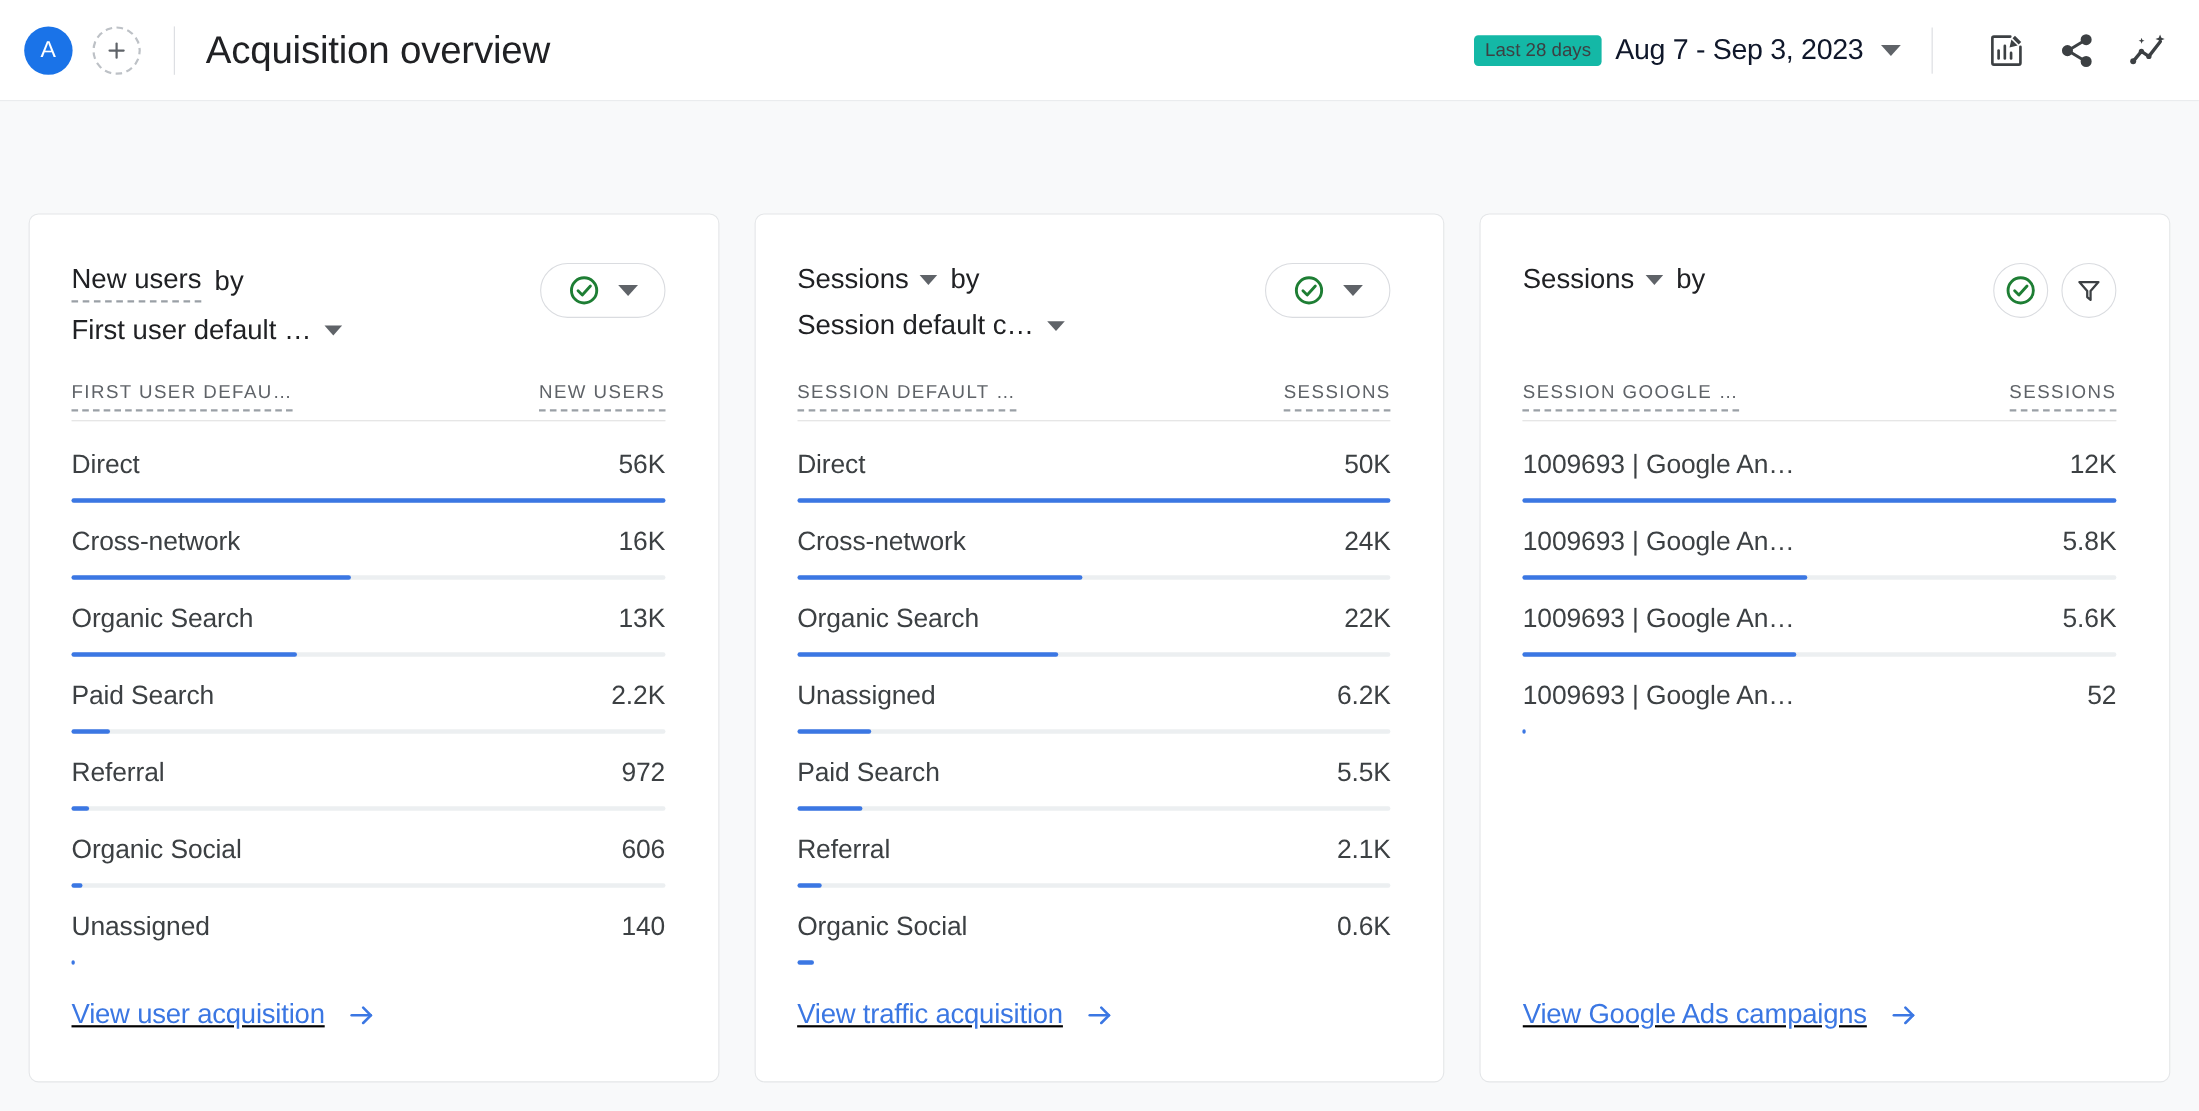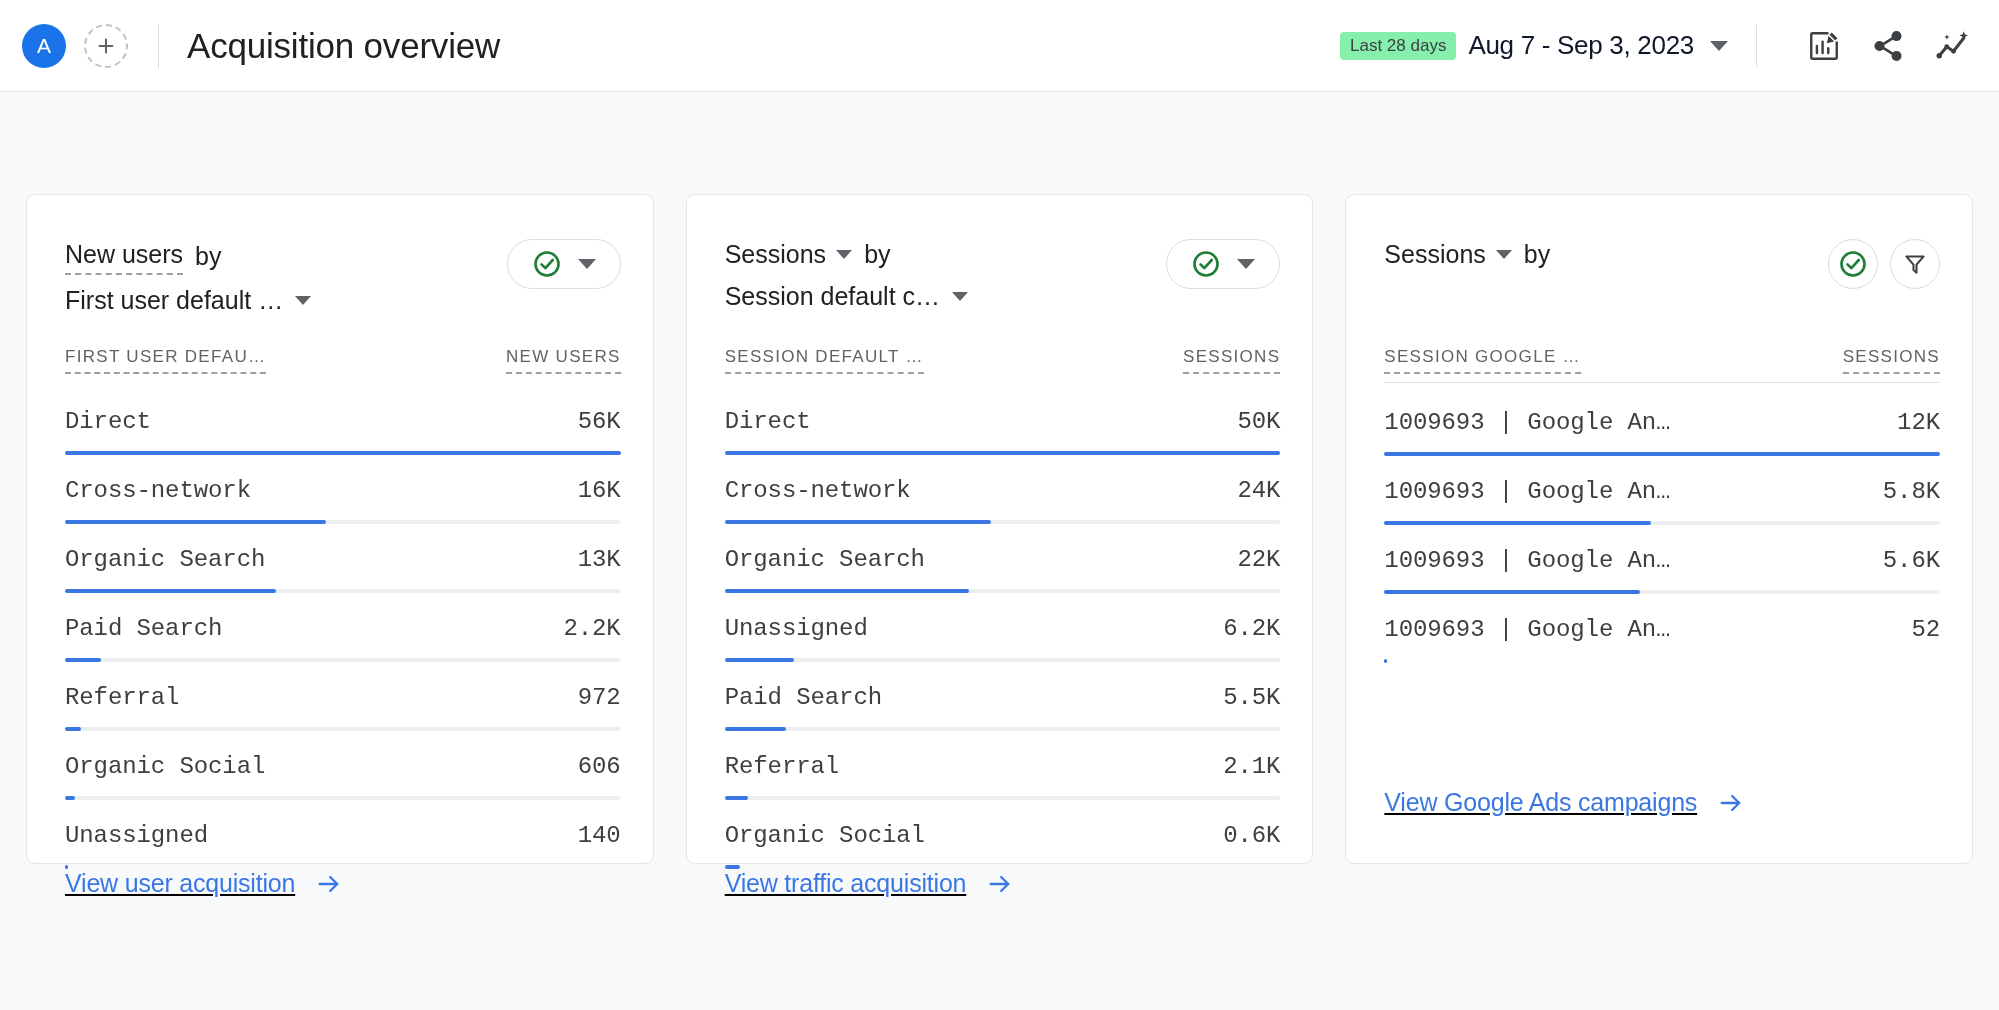--- a/index.html
+++ b/index.html
@@ -38,21 +38,21 @@
     margin: 0 28px 0 30px;
   }
   .page-title {
     font-size: 35px; color: #202124; font-weight: 400;
     letter-spacing: -0.2px; white-space: nowrap;
   }
   .header-right {
     margin-left: auto; display: flex; align-items: center;
   }
   .date-chip {
-    background: #86efac; color: #3c4043;
+    background: #14b8a6; color: #3c4043;
     font-size: 17px; padding: 4px 10px; border-radius: 4px;
     margin-right: 12px; white-space: nowrap;
   }
   .date-range {
     font-size: 26px; color: #0f172a; font-weight: 500;
     white-space: nowrap; letter-spacing: -0.3px;
   }
   .caret-down {
     width: 0; height: 0;
     border-left: 9px solid transparent;
@@ -72,22 +72,22 @@
   
   .main {
     padding: 102px 26px 0 26px;
     display: flex; gap: 32px;
   }
   .card {
     flex: 1 1 0;
     background: #fff;
     border: 1px solid #e4e6e8;
     border-radius: 9px;
-    height: 670px;
-    padding: 42px 32px 0 38px;
+    height: 790px;
+    padding: 42px 48px 0 38px;
     display: flex; flex-direction: column;
     position: relative;
   }
 
   
   .card-head {
     display: flex; align-items: flex-start; justify-content: space-between;
     min-height: 84px;
   }
   .card-titles { font-size: 25px; color: #202124; line-height: 1.36; }
@@ -133,21 +133,21 @@
     margin-top: 26px;
     font-size: 17px; letter-spacing: 1.3px; color: #5f6368;
   }
   .col-heads span {
     border-bottom: 2px dashed #9aa0a6; padding-bottom: 5px;
     white-space: nowrap;
   }
   .head-rule { height: 1px; background: #e0e0e0; margin-top: 8px; }
 
   .rows { margin-top: 4px; }
-  .row { padding-top: 22px; font-family: Liberation Mono, monospace; }
+  .row { padding-top: 22px; }
   .row-top {
     display: flex; justify-content: space-between; align-items: baseline;
     font-size: 24px; color: #3c4043; letter-spacing: -0.1px;
   }
   .row-label { white-space: nowrap; overflow: hidden; }
   .row-value { white-space: nowrap; margin-left: 14px; }
   .bar-track {
     margin-top: 16px; height: 4px; background: #eceff1;
     border-radius: 2px; position: relative;
   }

